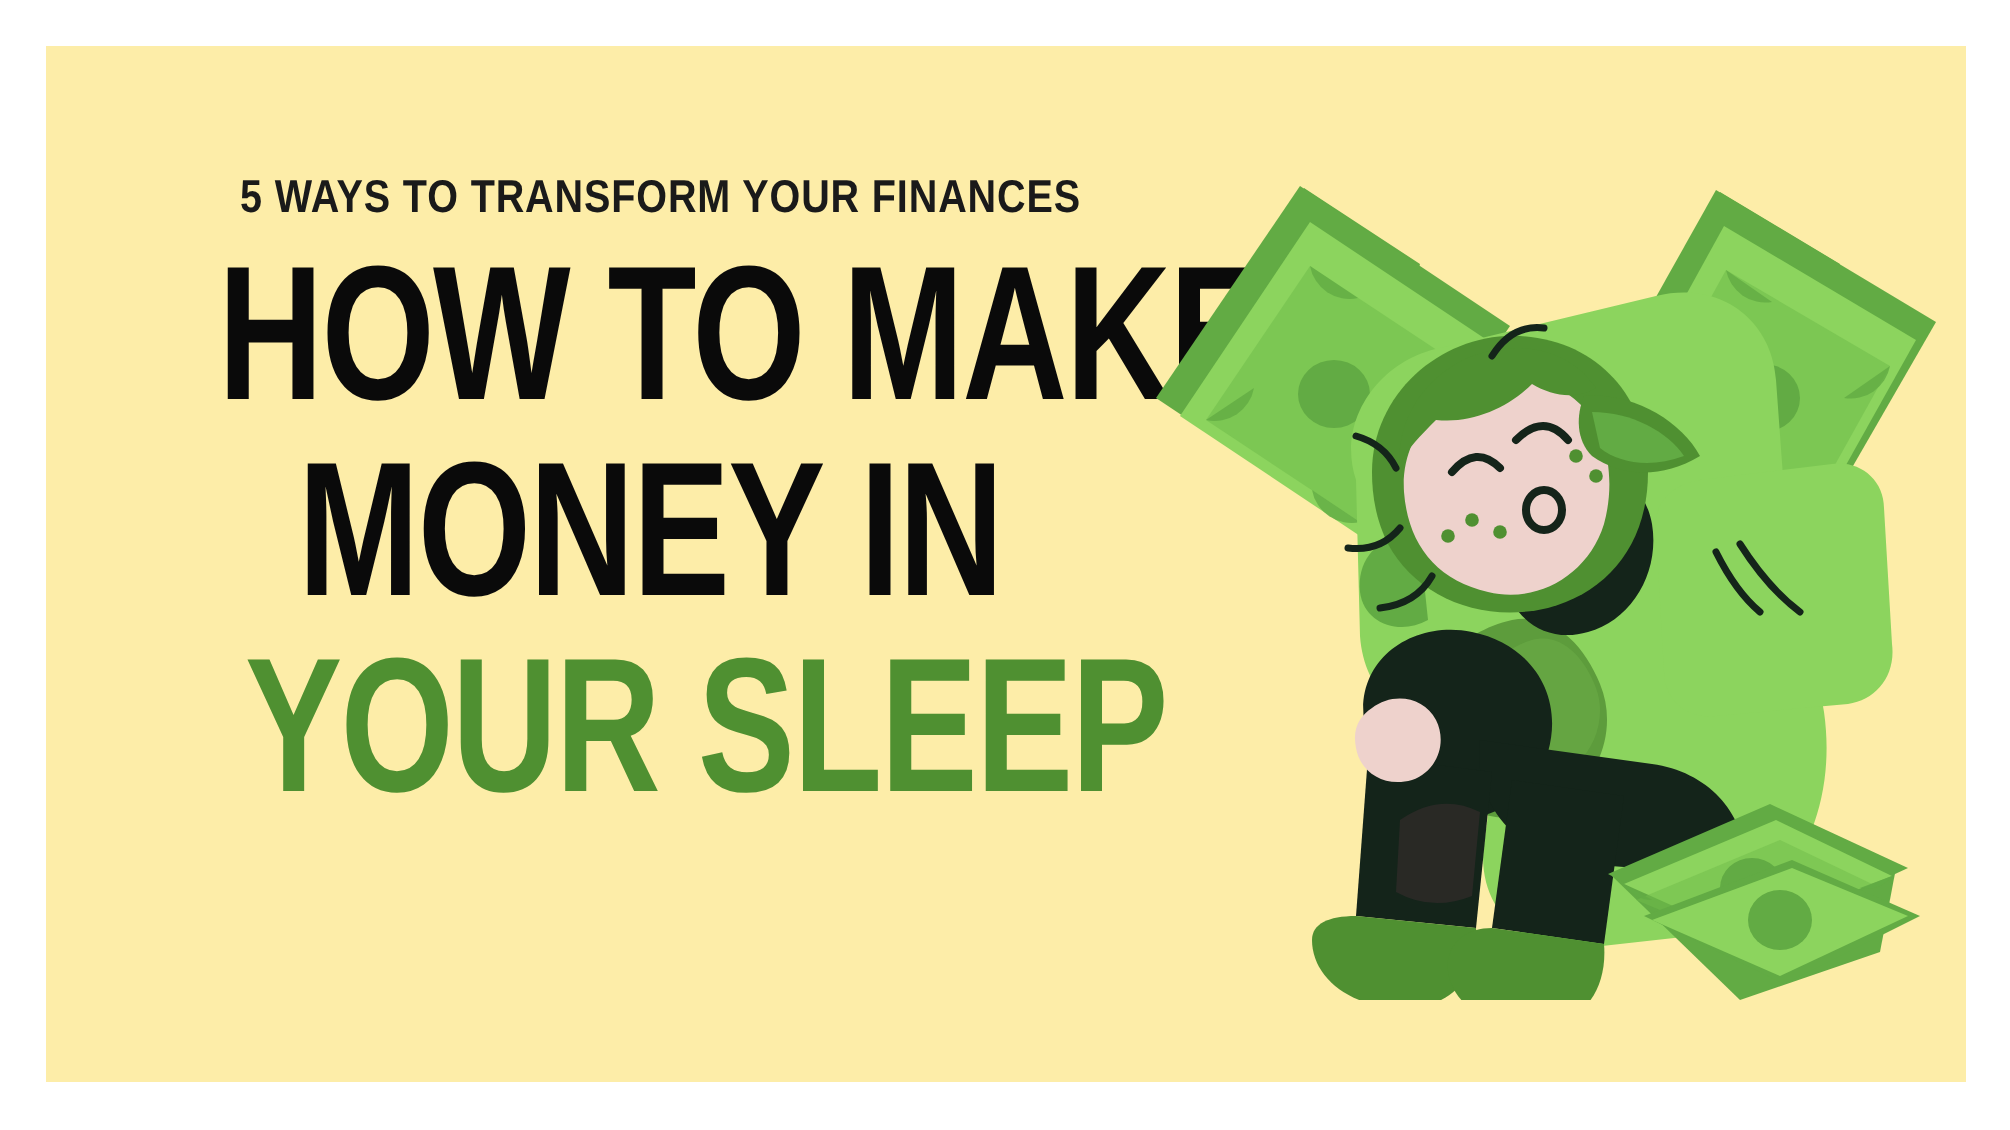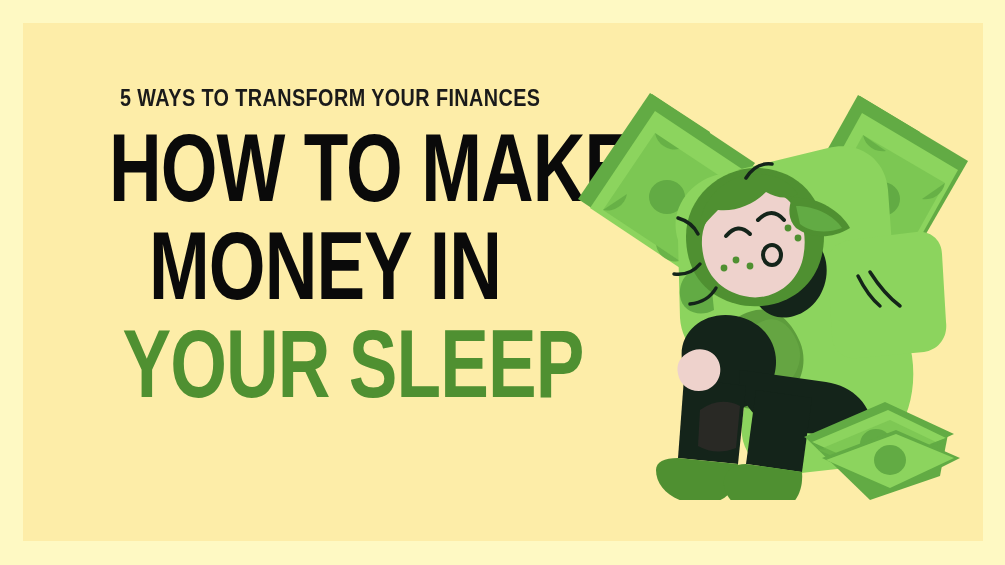--- a/index.html
+++ b/index.html
@@ -3,21 +3,21 @@
 <meta charset="utf-8">
 <style>
   html,body{margin:0;padding:0;}
   body{
     width:1005px;height:565px;overflow:hidden;
     font-family:"Liberation Sans", sans-serif;
     background:#f7dc75;
   }
   #poster{
     position:relative;width:1005px;height:565px;
-    background:#fef9c3;
+    background:#ffffff;
   }
   #inner-panel{
     position:absolute;left:23px;top:23px;
     width:960px;height:518px;
     background:#fdeda8;
   }
   
   #text-block{
     position:absolute;left:100px;top:85px;width:450px;
   }

